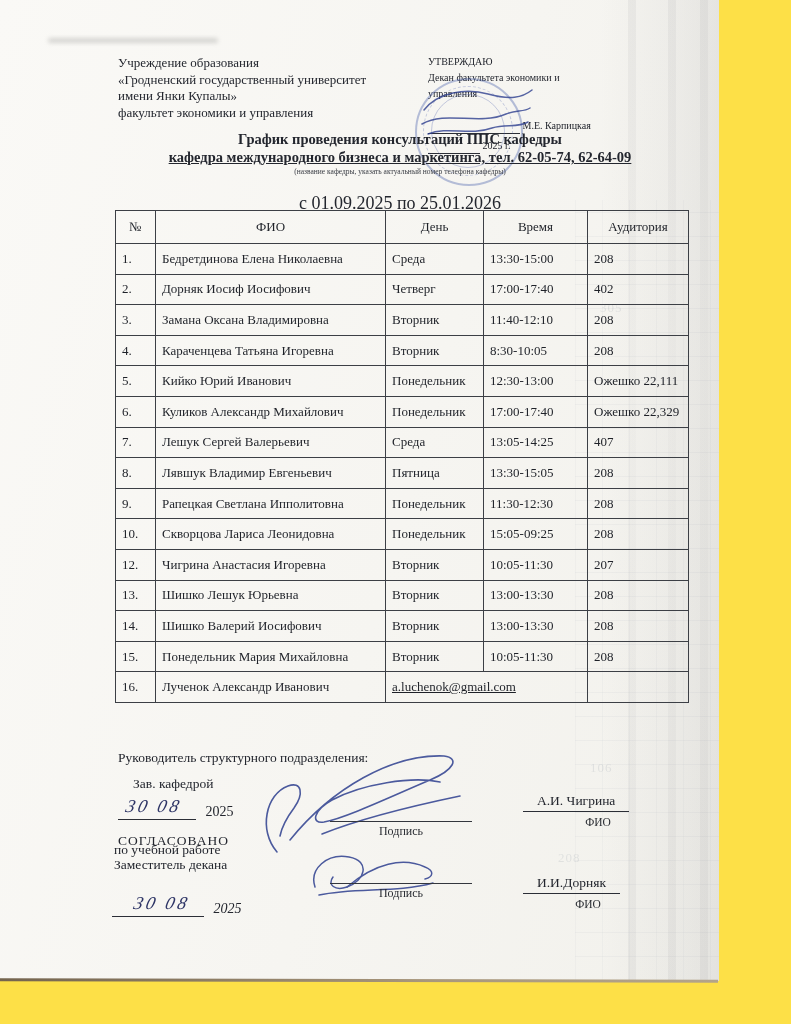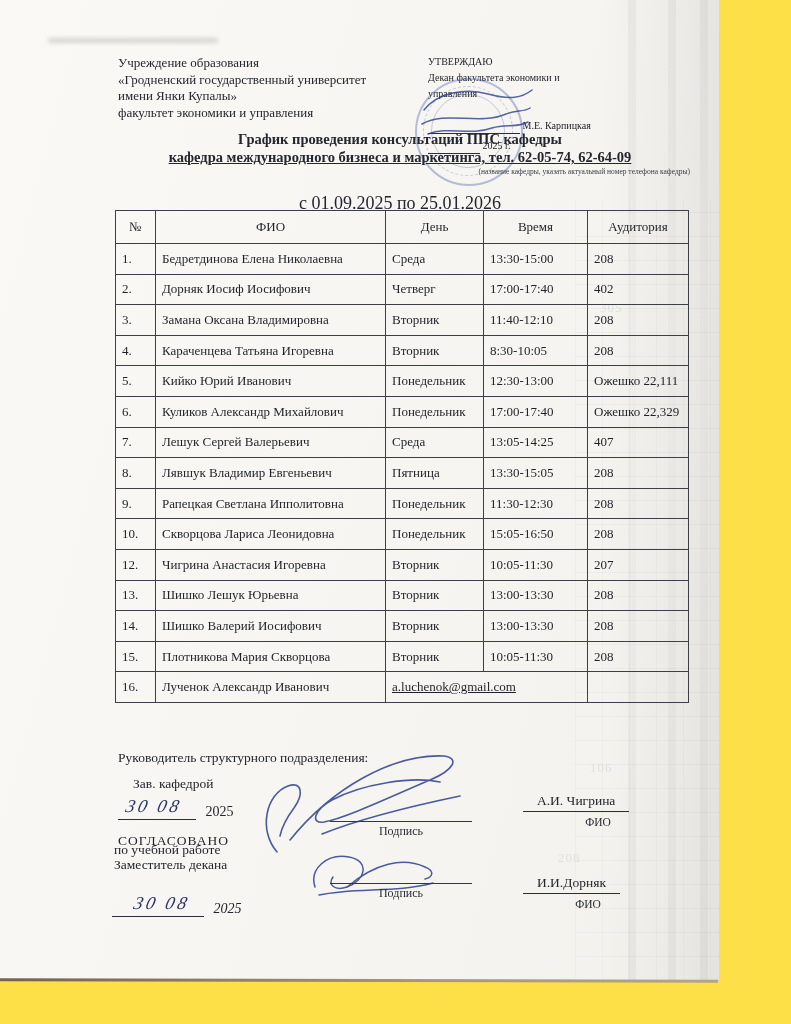--- a/index.html
+++ b/index.html
@@ -21,21 +21,21 @@
   .blk{position:absolute;}
   .inst{left:118px;top:55px;width:310px;font-size:13px;line-height:16.5px;}
   .approval{left:428px;top:54px;width:235px;font-size:10px;line-height:16px;}
   .uline{display:inline-block;border-bottom:1.3px solid #2b2e36;height:12px;vertical-align:bottom;}
   .name-line{margin-top:16px;}
   .year-line{margin-top:4px;}
 
   .titleblock{left:110px;top:131px;width:580px;text-align:center;}
   .t1{font-size:14.5px;font-weight:bold;}
   .t2{font-size:14.5px;font-weight:bold;text-decoration:underline;margin-top:1px;}
-  .tnote{font-size:7.5px;color:#3a3d45;margin-top:1px;text-align:right;}
+  .tnote{font-size:7.5px;color:#3a3d45;margin-top:1px;}
   .tperiod{font-size:18px;margin-top:17px;}
 
   table.sched{position:absolute;left:115px;top:210px;border-collapse:collapse;table-layout:fixed;
       font-size:13px;color:#1e2128;}
   table.sched td,table.sched th{border:1.4px solid #3c3f45;padding:0 6px;overflow:hidden;white-space:nowrap;}
   table.sched th{height:32px;font-weight:normal;text-align:center;}
   table.sched td{height:29.6px;text-align:left;}
   td.c-num{text-align:center;}
   td.c-name{padding-left:9px;}
   td.c-room{padding-left:12px;}
@@ -192,21 +192,21 @@
           <td class="c-num">9.</td>
           <td class="c-name">Рапецкая Светлана Ипполитовна</td>
           <td class="c-day">Понедельник</td>
           <td class="c-time">11:30-12:30</td>
           <td class="c-room">208</td>
         </tr>
         <tr>
           <td class="c-num">10.</td>
           <td class="c-name">Скворцова Лариса Леонидовна</td>
           <td class="c-day">Понедельник</td>
-          <td class="c-time">15:05-16:50</td>
+          <td class="c-time">15:05-09:25</td>
           <td class="c-room">208</td>
         </tr>
         <tr>
           <td class="c-num">12.</td>
           <td class="c-name">Чигрина Анастасия Игоревна</td>
           <td class="c-day">Вторник</td>
           <td class="c-time">10:05-11:30</td>
           <td class="c-room">207</td>
         </tr>
         <tr>
@@ -218,21 +218,21 @@
         </tr>
         <tr>
           <td class="c-num">14.</td>
           <td class="c-name">Шишко Валерий Иосифович</td>
           <td class="c-day">Вторник</td>
           <td class="c-time">13:00-13:30</td>
           <td class="c-room">208</td>
         </tr>
         <tr>
           <td class="c-num">15.</td>
-          <td class="c-name">Плотникова Мария Скворцова</td>
+          <td class="c-name">Понедельник Мария Михайловна</td>
           <td class="c-day">Вторник</td>
           <td class="c-time">10:05-11:30</td>
           <td class="c-room">208</td>
         </tr>
         <tr>
           <td class="c-num">16.</td>
           <td class="c-name">Лученок Александр Иванович</td>
           <td class="c-email" colspan="2"><span class="email">a.luchenok@gmail.com</span></td>
           <td class="c-room"></td>
         </tr>

